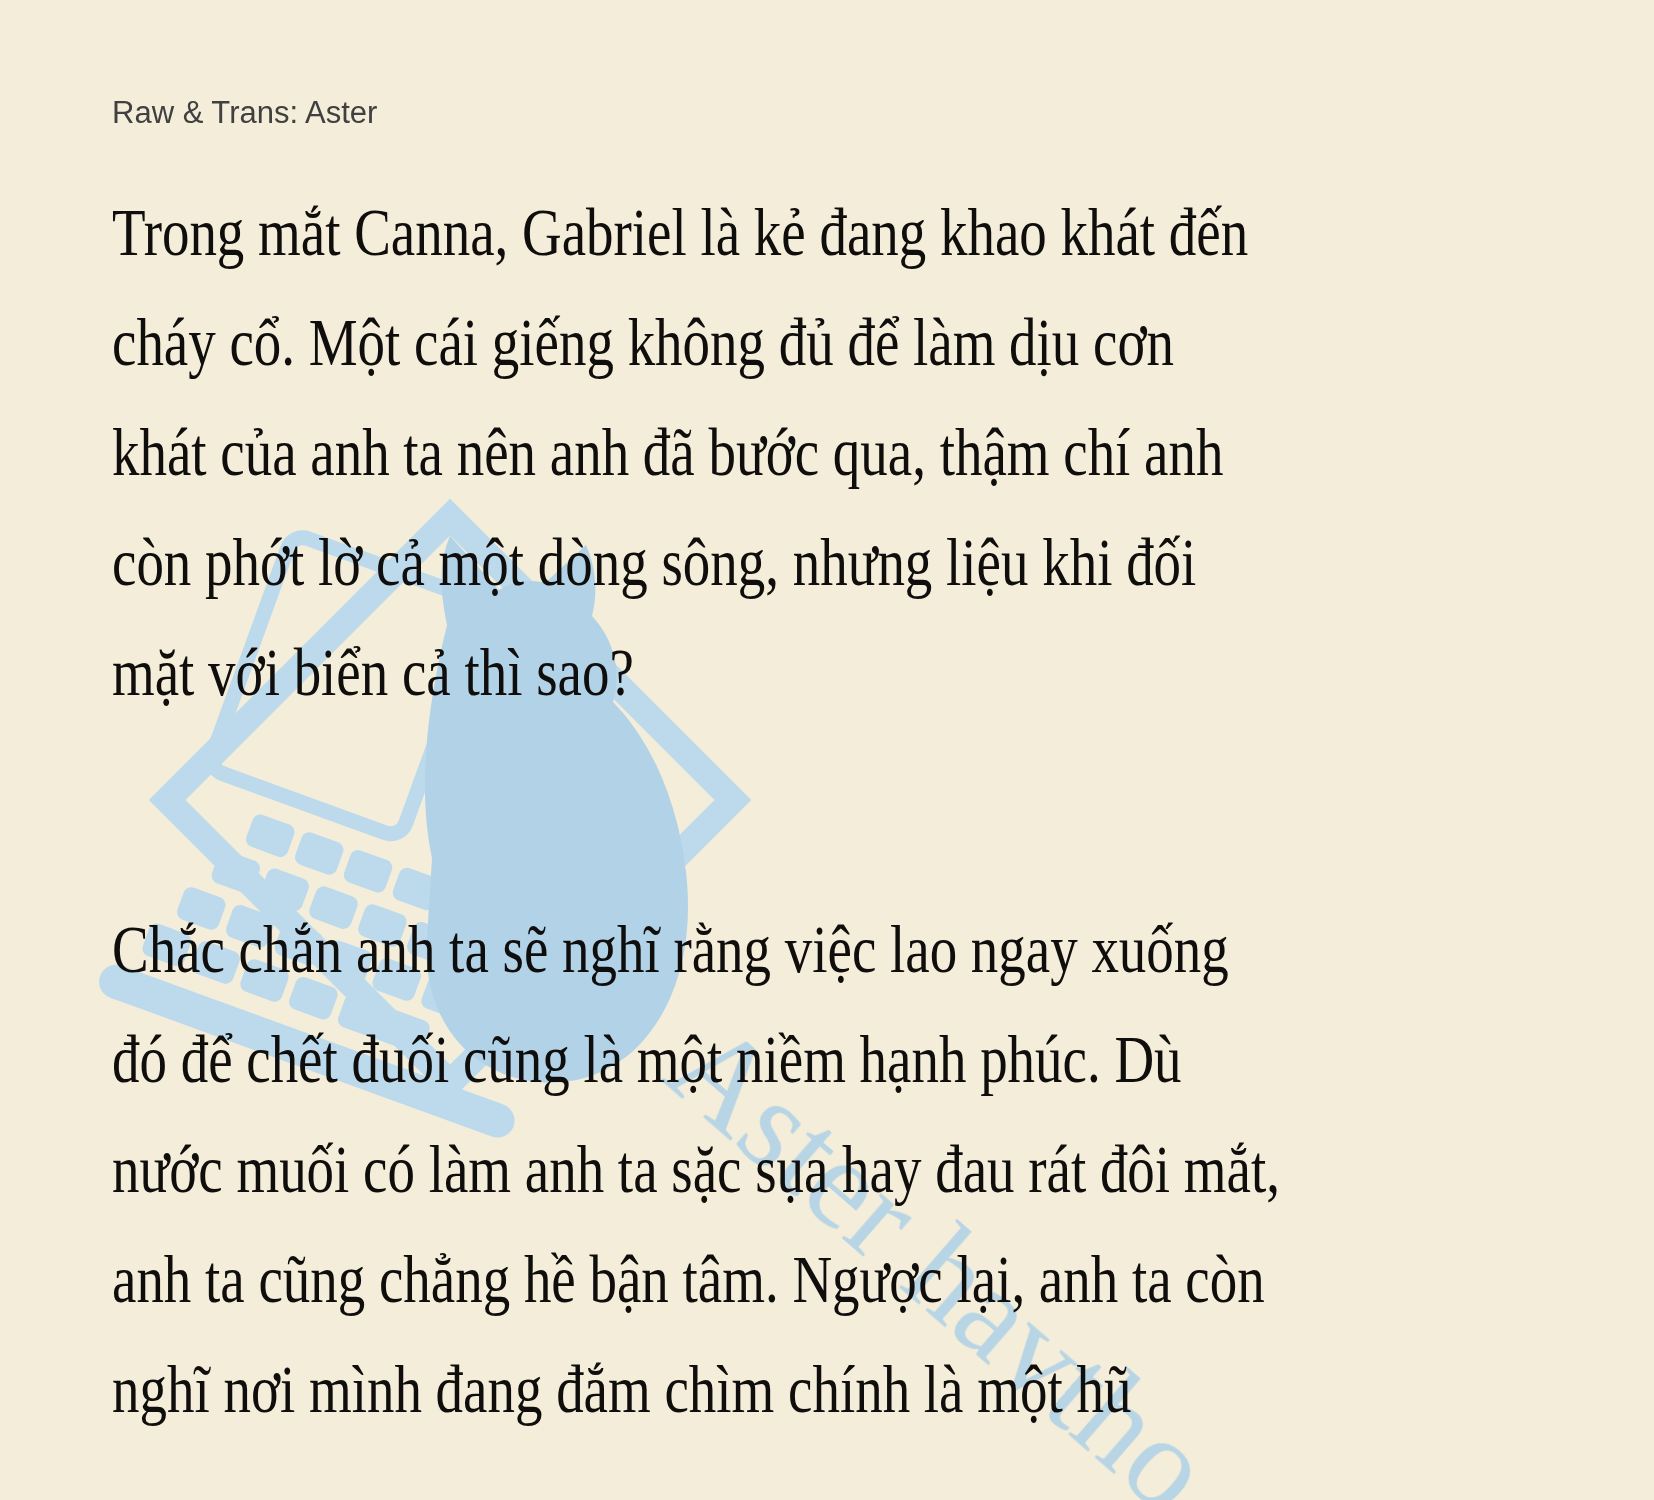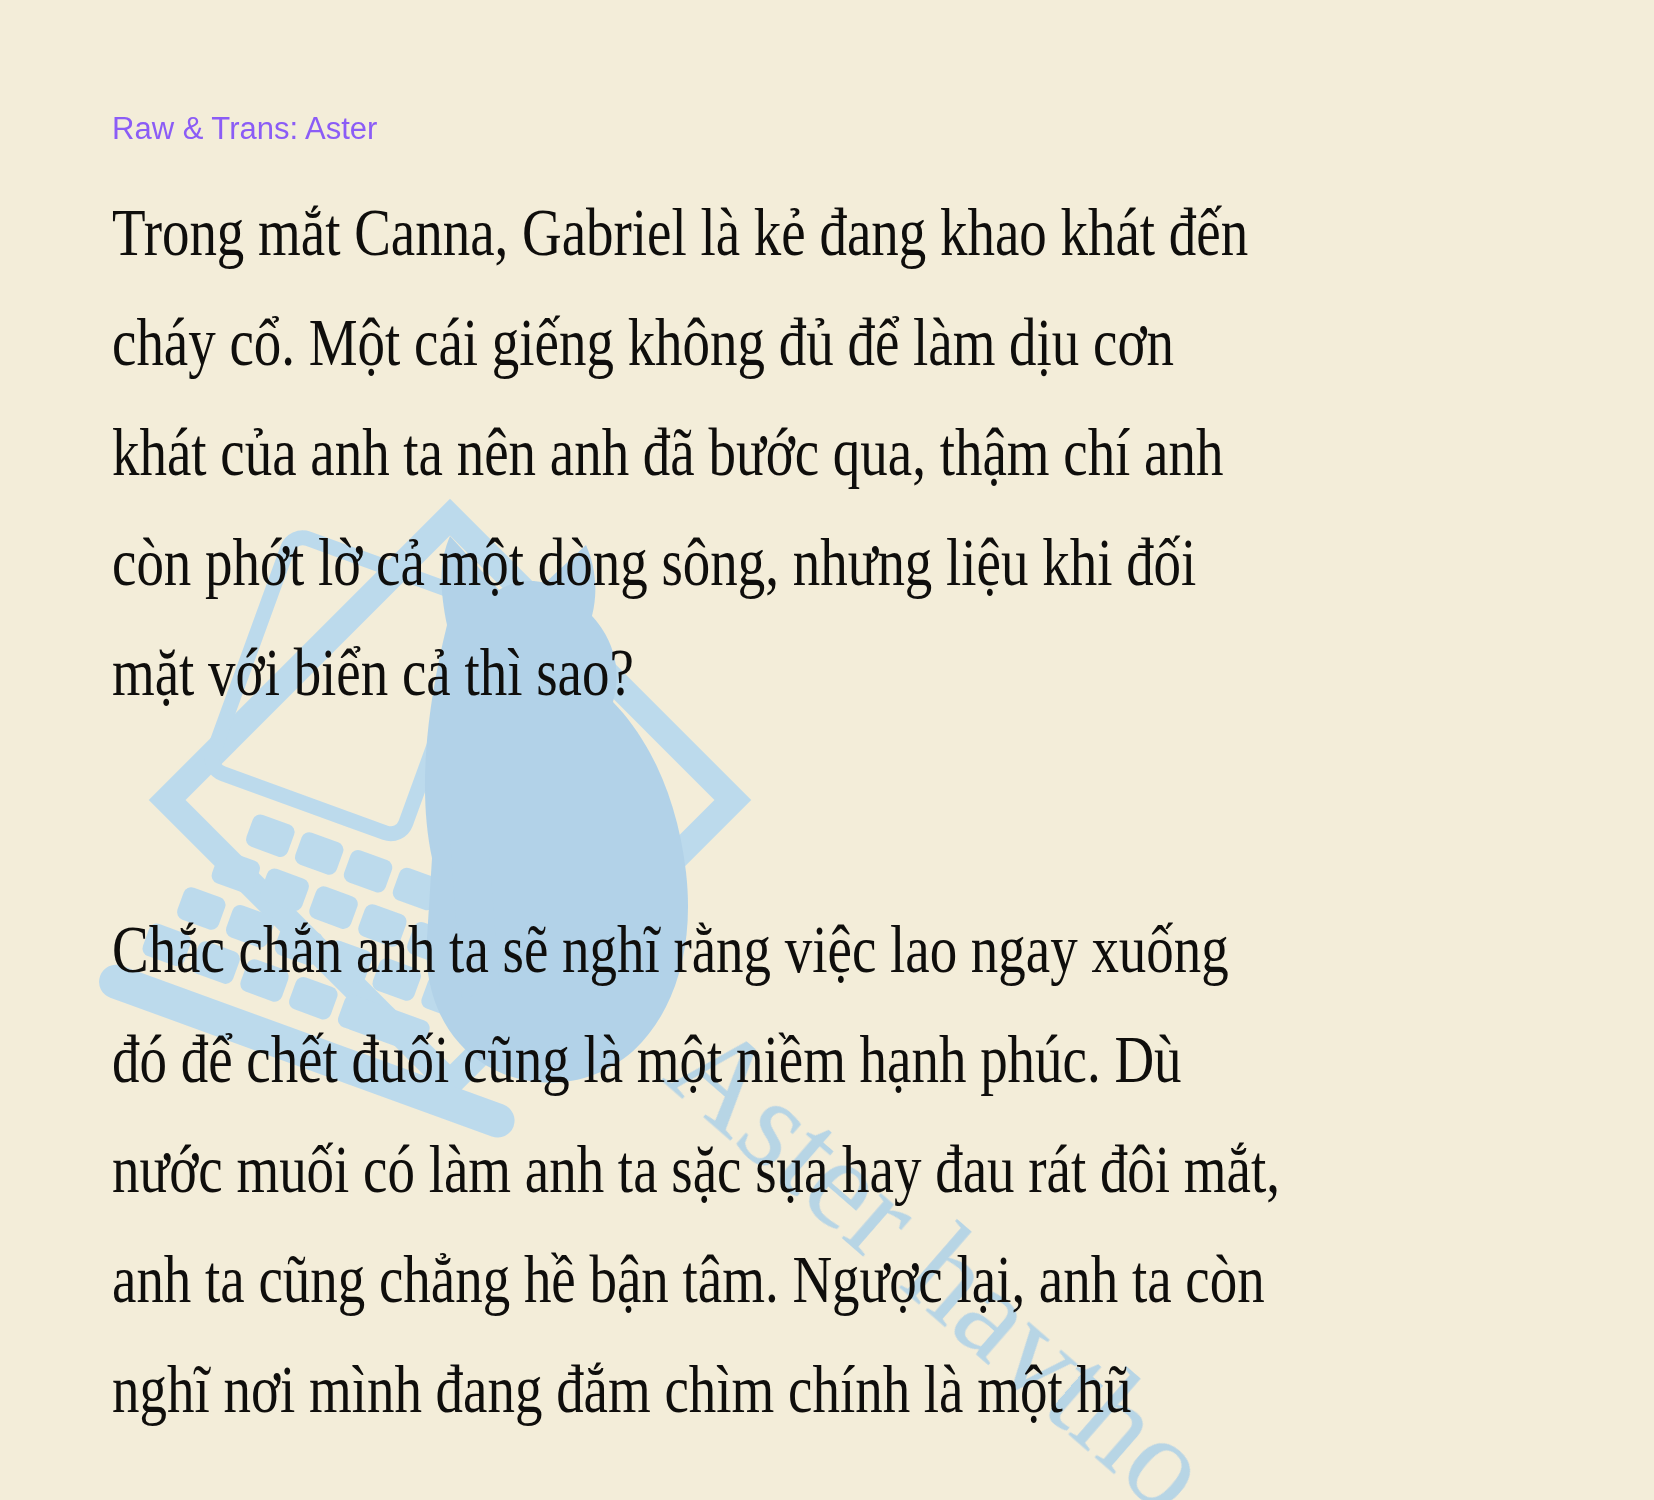--- a/index.html
+++ b/index.html
@@ -7,24 +7,24 @@
     position:relative;
     width:1654px;
     height:1500px;
     background:#f3edd9;
     overflow:hidden;
     font-family:"Liberation Serif", serif;
   }
   .credit{
     position:absolute;
     left:112px;
-    top:111px;
+    top:95px;
     font-family:"Liberation Sans", sans-serif;
     font-size:31px;
-    color:#8b5cf6;
+    color:#404040;
     z-index:2;
   }
   .watermark{
     position:absolute;
     left:0; top:0;
     z-index:1;
     pointer-events:none;
   }
   .content{
     position:absolute;

